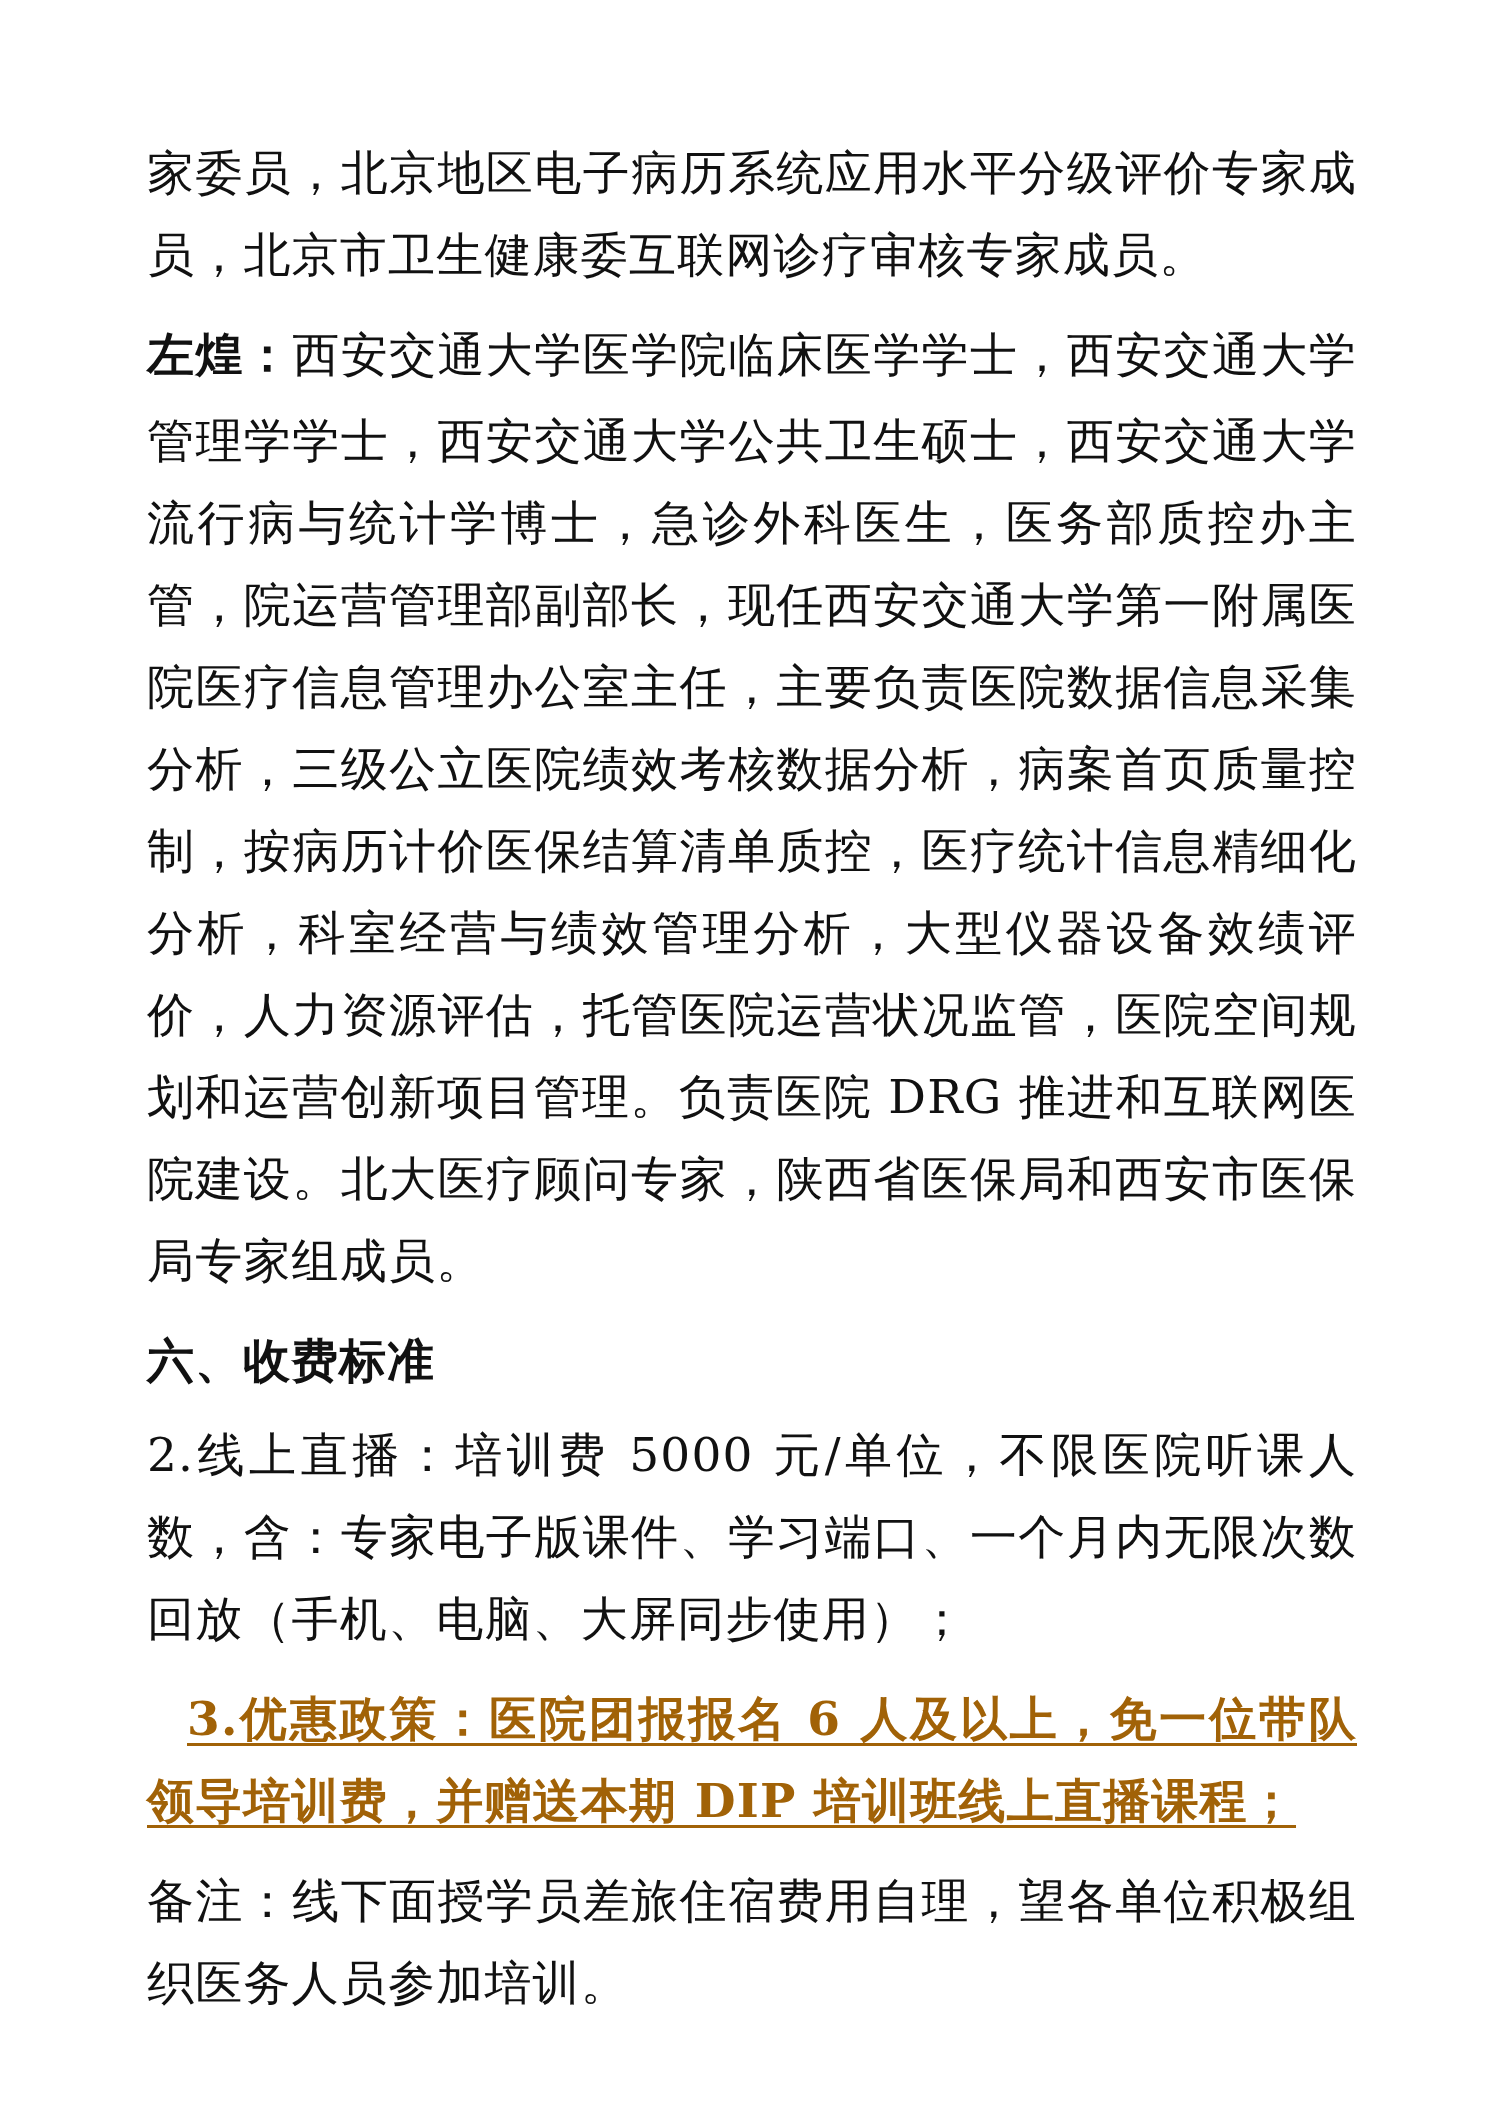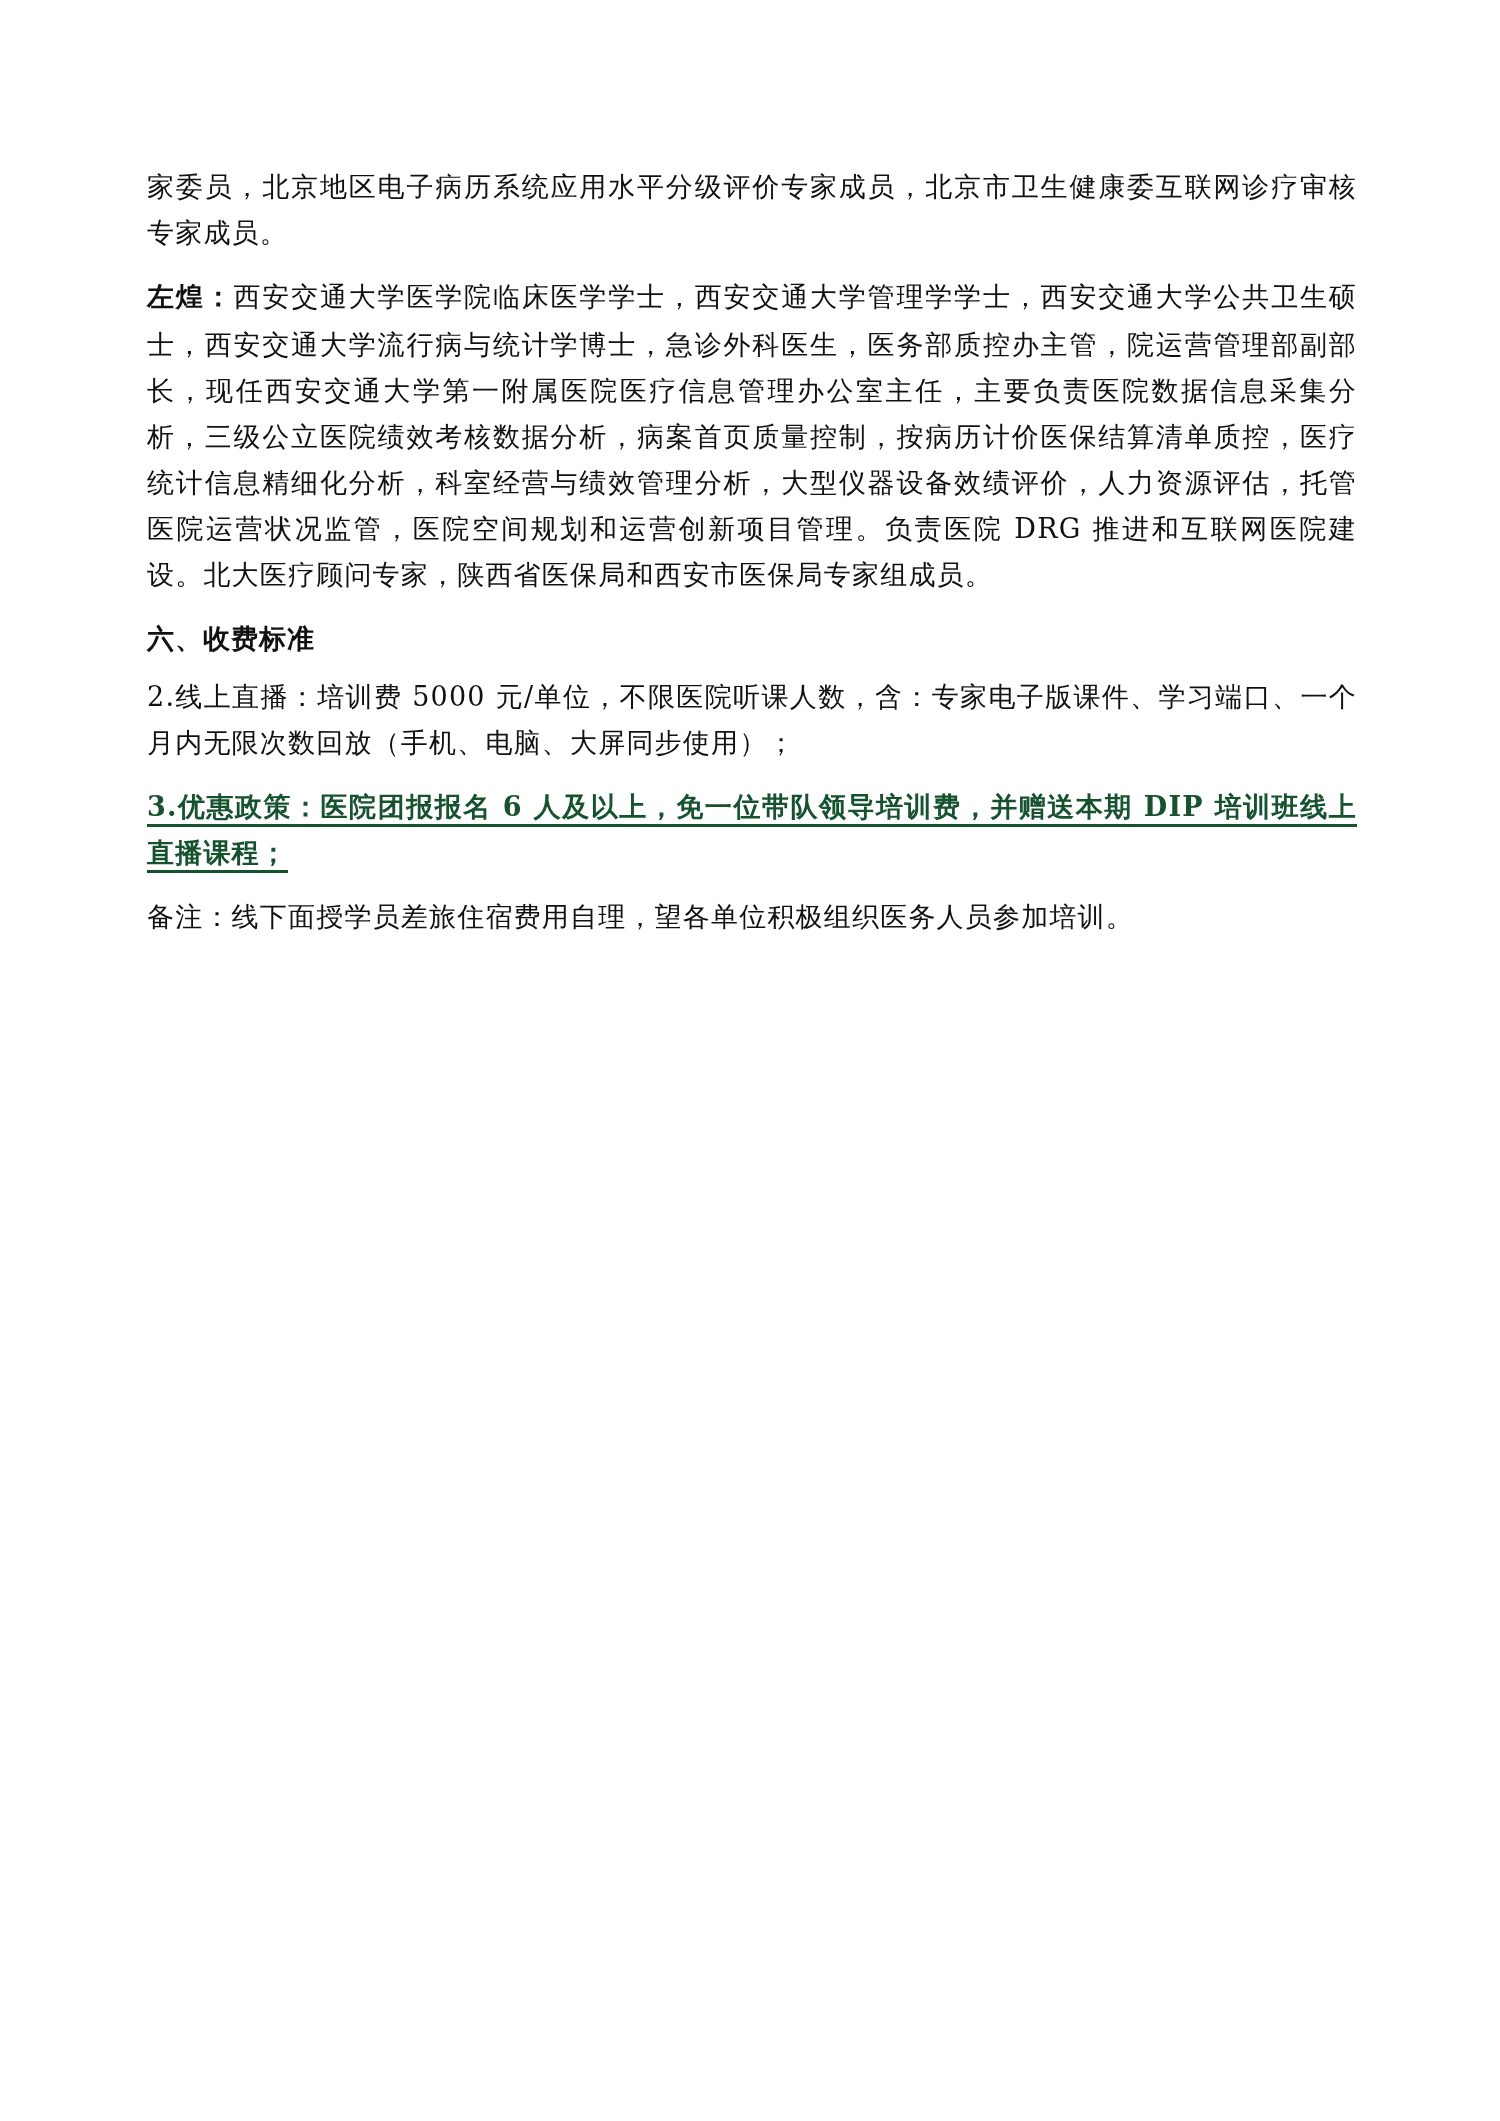--- a/index.html
+++ b/index.html
@@ -1,28 +1,28 @@
 <!DOCTYPE html>
 <html><head>
   <meta charset="utf-8">
   <style>
     html, body { margin: 0; padding: 0; background: #ffffff; }
     body { width: 1500px; height: 2121px; position: relative; overflow: hidden; }
     .page {
-      position: absolute; left: 147px; top: 164px; width: 1210px;
+      position: absolute; left: 147px; top: 132px; width: 1210px;
       font-family: "DejaVu Serif", "Liberation Serif", serif;
-      font-size: 27px; line-height: 46px; color: #111111;
+      font-size: 47px; line-height: 82px; color: #111111;
     }
     .para { margin: 0 0 18px 0; text-align: justify; text-align-last: left; letter-spacing: 1.2px; }
     .name { font-family: Liberation Mono, monospace; font-weight: bold; }
     .heading {
       font-family: Liberation Sans, sans-serif; font-weight: bold;
       margin: 10px 0 12px 0; letter-spacing: 1px;
     }
-    .highlight { color: #14532d; font-weight: bold; text-decoration: underline; text-decoration-thickness: 3px; text-underline-offset: 8px; }
+    .highlight { color: #a16207; font-weight: bold; text-decoration: underline; text-decoration-thickness: 3px; text-underline-offset: 8px; margin-left: 40px; }
   </style>
 </head>
 <body>
 
 <div class="page">
   <p class="para">家委员，北京地区电子病历系统应用水平分级评价专家成员，北京市卫生健康委互联网诊疗审核专家成员。</p>
 
   <p class="para"><span class="name">左煌：</span><span>西安交通大学医学院临床医学学士，西安交通大学管理学学士，西安交通大学公共卫生硕士，西安交通大学流行病与统计学博士，急诊外科医生，医务部质控办主管，院运营管理部副部长，现任西安交通大学第一附属医院医疗信息管理办公室主任，主要负责医院数据信息采集分析，三级公立医院绩效考核数据分析，病案首页质量控制，按病历计价医保结算清单质控，医疗统计信息精细化分析，科室经营与绩效管理分析，大型仪器设备效绩评价，人力资源评估，托管医院运营状况监管，医院空间规划和运营创新项目管理。负责医院 DRG 推进和互联网医院建设。北大医疗顾问专家，陕西省医保局和西安市医保局专家组成员。</span></p>
 
   <div class="heading">六、收费标准</div>

